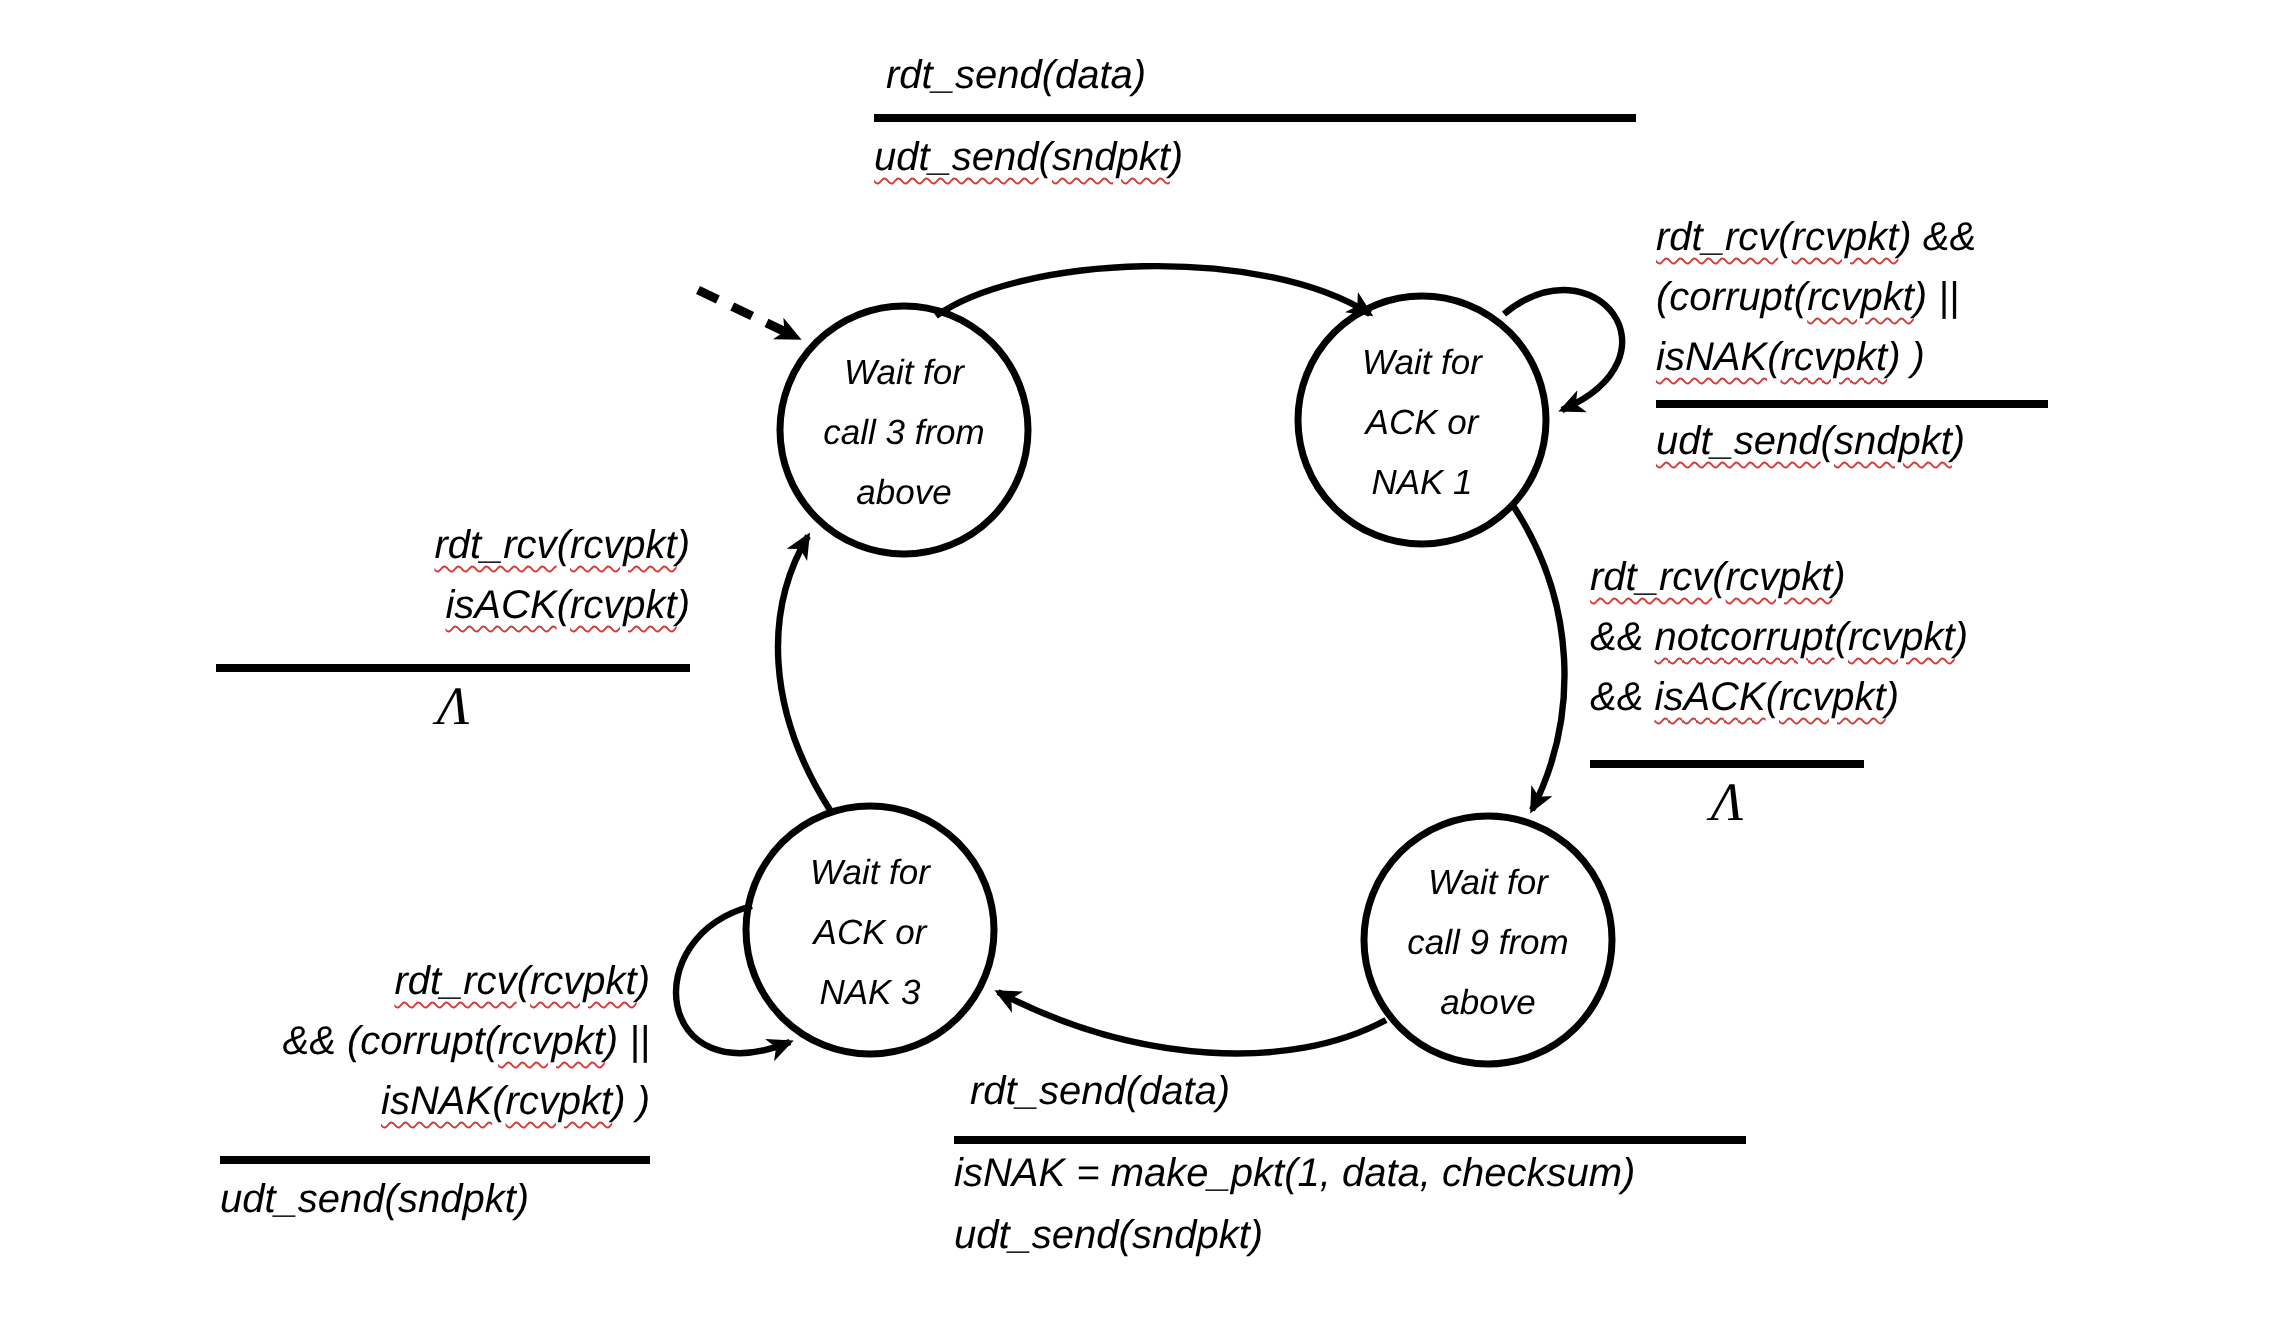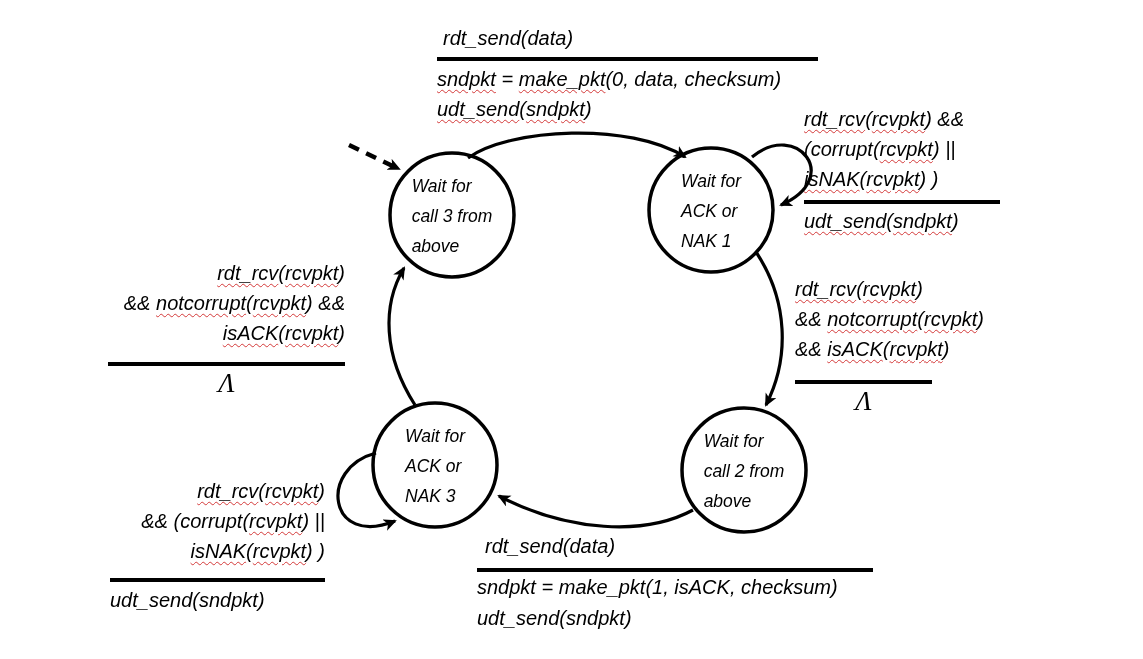--- a/index.html
+++ b/index.html
@@ -23,21 +23,21 @@
   }
   .lambda{
     font-family:"Liberation Serif","DejaVu Serif",serif;
     font-size:27px;line-height:34px;text-align:center;
   }
 
   #b-send0{left:437px;top:24px;}
   #b-send0 .events .tline{margin-left:6px;line-height:28px;}
   #b-send0 .rule{width:381px;margin:5px 0 3px;}
 
-  #b-corrupt0{left:804px;top:104px;}
+  #b-corrupt0{left:828px;top:104px;}
   #b-corrupt0 .rule{width:196px;margin:6px 0 2px;}
 
   #b-ack0{left:795px;top:274px;}
   #b-ack0 .rule{width:137px;margin:16px 0 0;}
   #b-ack0 .actions .lambda{width:137px;}
 
   #b-ack1{left:55px;top:258px;width:290px;text-align:right;}
   #b-ack1 .rule{width:237px;margin:14px 0 0 53px;}
   #b-ack1 .actions .lambda{width:237px;margin-left:53px;}
 
@@ -47,21 +47,21 @@
   #b-corrupt1 .actions .tline{line-height:32px;}
 
   #b-send1{left:477px;top:532px;}
   #b-send1 .events .tline{margin-left:8px;line-height:28px;}
   #b-send1 .rule{width:396px;margin:8px 0 0;}
   #b-send1 .actions .tline{line-height:31px;}
 
   
   .state-label{
     position:absolute;transform:translate(-50%,-50%);
-    text-align:left;font-size:17.5px;line-height:24.5px;white-space:nowrap;
+    text-align:center;font-size:17.5px;line-height:24.5px;white-space:nowrap;
   }
   #sl-0{left:452px;top:216px;}
   #sl-1{left:711px;top:211px;}
   #sl-2{left:435px;top:466px;}
   #sl-3{left:744px;top:471px;}
 </style>
 </head>
 <body>
 
 <div class="stage">
@@ -98,31 +98,30 @@
       <div class="tline">ACK or</div>
       <div class="tline">NAK 1</div>
     </div>
   <div class="state-label" id="sl-2">
       <div class="tline">Wait for</div>
       <div class="tline">ACK or</div>
       <div class="tline">NAK 3</div>
     </div>
   <div class="state-label" id="sl-3">
       <div class="tline">Wait for</div>
-      <div class="tline">call 2 from</div>
+      <div class="tline">call 9 from</div>
       <div class="tline">above</div>
     </div>
 
   <div class="tblock" id="b-send0">
     <div class="events">
         <div class="tline">rdt_send(data)</div>
       </div>
     <div class="rule"></div>
     <div class="actions">
-        <div class="tline"><span class="sq">sndpkt</span> = <span class="sq">make_pkt</span>(0, data, checksum)</div>
         <div class="tline"><span class="sq">udt_send</span>(<span class="sq">sndpkt</span>)</div>
       </div>
   </div>
 
   <div class="tblock" id="b-corrupt0">
     <div class="events">
         <div class="tline"><span class="sq">rdt_rcv</span>(<span class="sq">rcvpkt</span>) &amp;&amp;</div>
         <div class="tline">(corrupt(<span class="sq">rcvpkt</span>) ||</div>
         <div class="tline"><span class="sq">isNAK</span>(<span class="sq">rcvpkt</span>) )</div>
       </div>
@@ -140,21 +139,20 @@
       </div>
     <div class="rule"></div>
     <div class="actions">
         <div class="tline lambda">Λ</div>
       </div>
   </div>
 
   <div class="tblock" id="b-ack1">
     <div class="events">
         <div class="tline"><span class="sq">rdt_rcv</span>(<span class="sq">rcvpkt</span>)</div>
-        <div class="tline">&amp;&amp; <span class="sq">notcorrupt</span>(<span class="sq">rcvpkt</span>) &amp;&amp;</div>
         <div class="tline"><span class="sq">isACK</span>(<span class="sq">rcvpkt</span>)</div>
       </div>
     <div class="rule"></div>
     <div class="actions">
         <div class="tline lambda">Λ</div>
       </div>
   </div>
 
   <div class="tblock" id="b-corrupt1">
     <div class="events">
@@ -167,18 +165,18 @@
         <div class="tline">udt_send(sndpkt)</div>
       </div>
   </div>
 
   <div class="tblock" id="b-send1">
     <div class="events">
         <div class="tline">rdt_send(data)</div>
       </div>
     <div class="rule"></div>
     <div class="actions">
-        <div class="tline">sndpkt = make_pkt(1, isACK, checksum)</div>
+        <div class="tline">isNAK = make_pkt(1, data, checksum)</div>
         <div class="tline">udt_send(sndpkt)</div>
       </div>
   </div>
 
 </div>
 
 </body></html>

